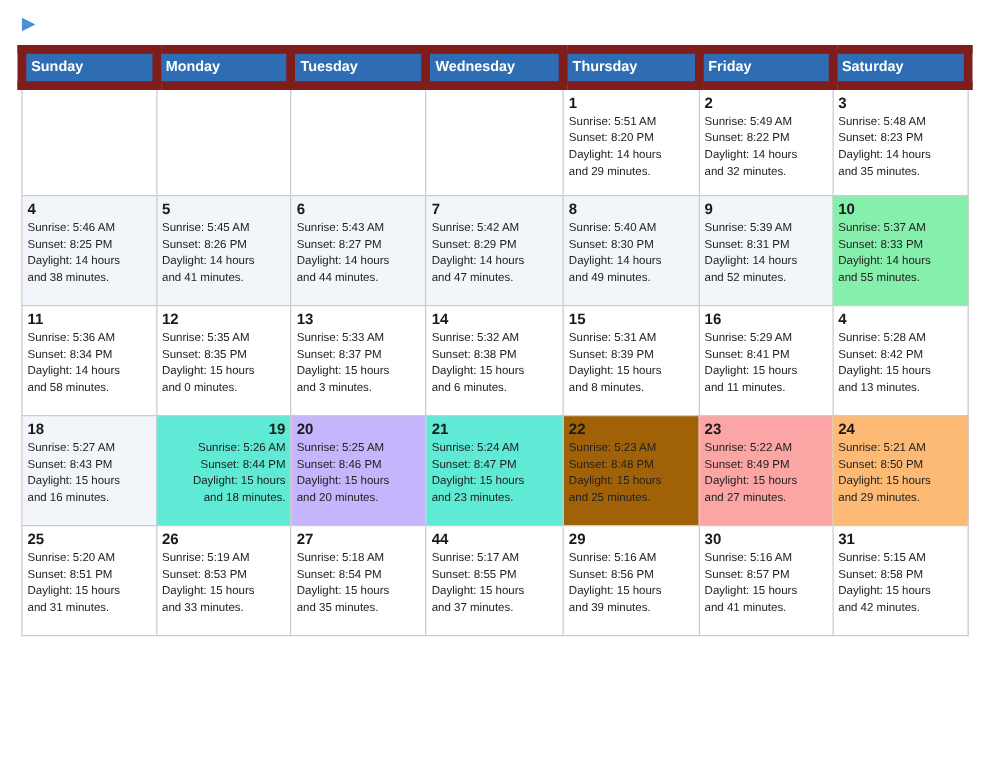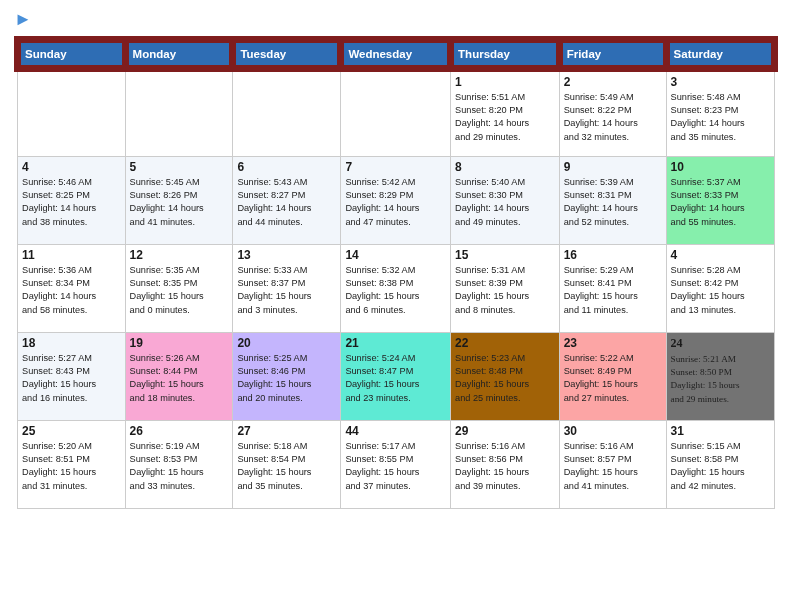--- a/index.html
+++ b/index.html
@@ -196,41 +196,41 @@
           <td>
             <div class="day-num">4</div>
             <div class="day-info">Sunrise: 5:28 AM<br>Sunset: 8:42 PM<br>Daylight: 15 hours<br>and 13 minutes.</div>
           </td>
         </tr>
         <tr>
           <td style="background: rgb(242, 246, 251);">
             <div class="day-num">18</div>
             <div class="day-info">Sunrise: 5:27 AM<br>Sunset: 8:43 PM<br>Daylight: 15 hours<br>and 16 minutes.</div>
           </td>
-          <td style="background: #f9a8d4;">
+          <td style="background: #5eead4; text-align: right;">
             <div class="day-num">19</div>
             <div class="day-info">Sunrise: 5:26 AM<br>Sunset: 8:44 PM<br>Daylight: 15 hours<br>and 18 minutes.</div>
           </td>
           <td style="background: #c4b5fd;">
             <div class="day-num">20</div>
             <div class="day-info">Sunrise: 5:25 AM<br>Sunset: 8:46 PM<br>Daylight: 15 hours<br>and 20 minutes.</div>
           </td>
           <td style="background: #5eead4;">
             <div class="day-num">21</div>
             <div class="day-info">Sunrise: 5:24 AM<br>Sunset: 8:47 PM<br>Daylight: 15 hours<br>and 23 minutes.</div>
           </td>
           <td style="background: #a16207;">
             <div class="day-num">22</div>
             <div class="day-info">Sunrise: 5:23 AM<br>Sunset: 8:48 PM<br>Daylight: 15 hours<br>and 25 minutes.</div>
           </td>
           <td style="background: #fca5a5;">
             <div class="day-num">23</div>
             <div class="day-info">Sunrise: 5:22 AM<br>Sunset: 8:49 PM<br>Daylight: 15 hours<br>and 27 minutes.</div>
           </td>
-          <td style="background: #737373; font-family: Liberation Serif, serif;">
+          <td style="background: #fdba74;">
             <div class="day-num">24</div>
             <div class="day-info">Sunrise: 5:21 AM<br>Sunset: 8:50 PM<br>Daylight: 15 hours<br>and 29 minutes.</div>
           </td>
         </tr>
         <tr>
           <td>
             <div class="day-num">25</div>
             <div class="day-info">Sunrise: 5:20 AM<br>Sunset: 8:51 PM<br>Daylight: 15 hours<br>and 31 minutes.</div>
           </td>
           <td>

